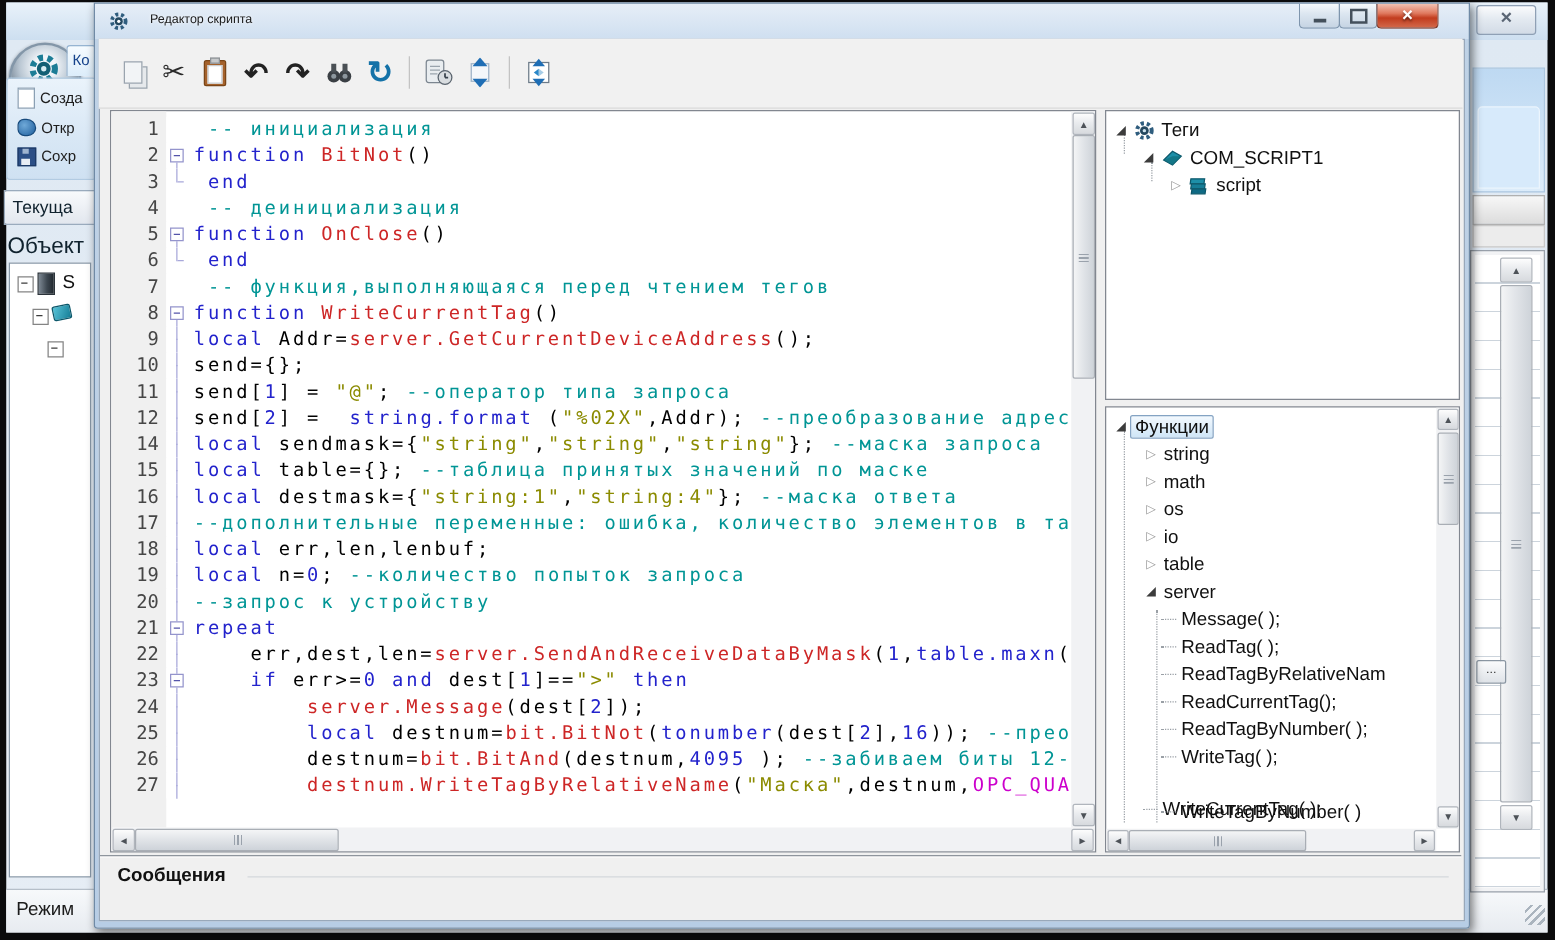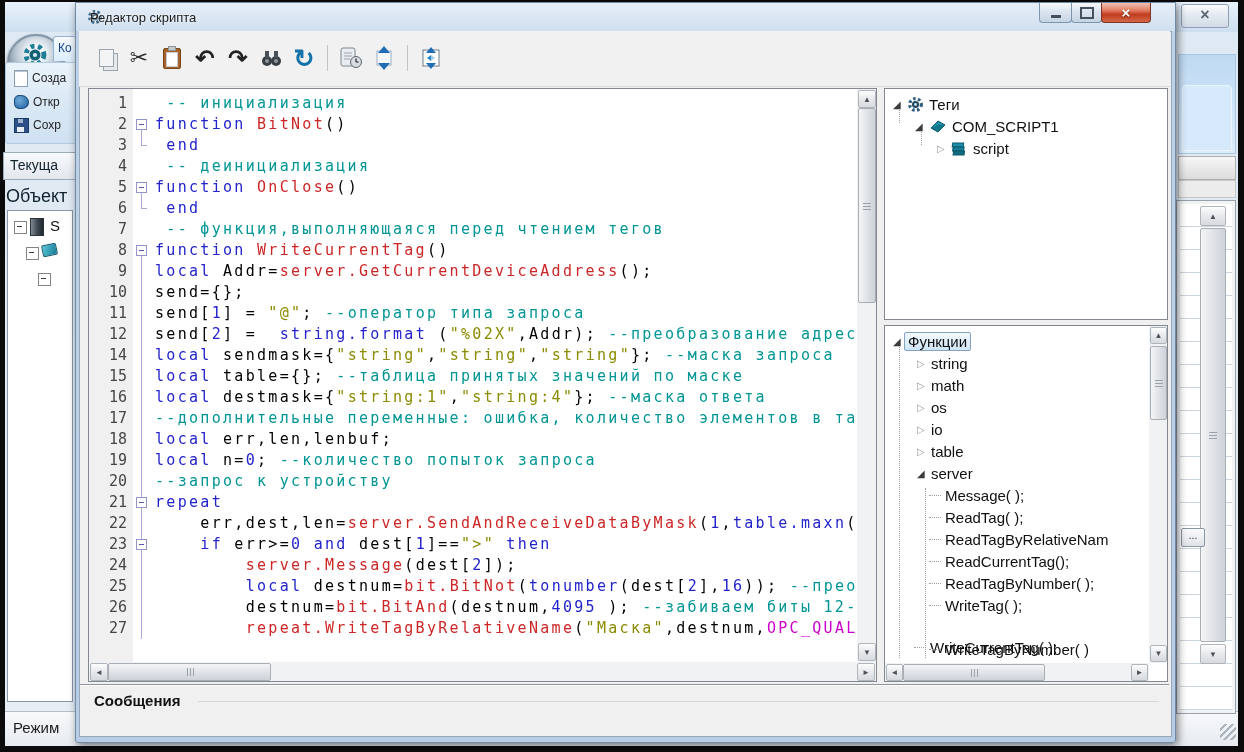--- a/index.html
+++ b/index.html
@@ -72,21 +72,21 @@
   .sb-thumb-h{position:absolute;border:1px solid #a9aeb5;border-radius:2px;
           background:linear-gradient(180deg,#f4f5f6,#e2e5e9 45%,#ced3d9)}
   .sb-thumb-h::after{content:"";position:absolute;left:50%;top:50%;width:7px;height:8px;margin:-4px 0 0 -3px;
           background:repeating-linear-gradient(90deg,#9aa2ac 0 1px,transparent 1px 3px)}
 
   
   #dlg{left:75px;top:2px;width:1099px;height:739px;
        background:linear-gradient(180deg,#e6eef7,#cfdff0 28px,#bfd2e6 28px,#b7cde5);
        border:1px solid #708aa5;border-radius:0 0 3px 3px;box-shadow:2px 3px 8px rgba(0,0,0,.5)}
   #dlg-title{position:absolute;left:0;top:0;right:0;height:28px}
-  #dlg-title .ttl{position:absolute;left:14px;top:7px;font-size:13px;color:#1a1a1a;text-shadow:0 0 3px #fff}
+  #dlg-title .ttl{position:absolute;left:44px;top:7px;font-size:10px;color:#1a1a1a;text-shadow:0 0 3px #fff}
   #dlg-title .appico{position:absolute;left:11px;top:6px}
   .winbtn{position:absolute;top:0;height:19px;border:1px solid #7e95ad;border-top:none;border-radius:0 0 4px 4px;
           background:linear-gradient(#f7fafc,#dde7f1 40%,#c6d4e3);display:flex;align-items:center;justify-content:center}
   #btn-min{left:963px;width:31px}
   #btn-max{left:995px;width:29px}
   #btn-close{left:1025px;width:48px;background:linear-gradient(#f3c3b4,#e07a5f 40%,#c23c1e 60%,#d2684a);border-color:#7e3422}
   .gly-min{width:10px;height:3px;background:#44505c;margin-top:7px}
   .gly-max{width:10px;height:8px;border:2px solid #44505c;background:transparent}
   .gly-close{color:#fff;font-size:15px;font-weight:bold;text-shadow:0 1px 2px rgba(0,0,0,.5);line-height:17px}
 
@@ -309,21 +309,21 @@
       <div class="ed-line"><span class="ed-num">17</span><span class="ed-fold"><i class="fl-top"></i><i class="fl-bot"></i></span><span class="ed-code"><span class="tk-c">--дополнительные переменные: ошибка, количество элементов в та</span></span></div>
       <div class="ed-line"><span class="ed-num">18</span><span class="ed-fold"><i class="fl-top"></i><i class="fl-bot"></i></span><span class="ed-code"><span class="tk-k">local </span><span class="tk-p">err,len,lenbuf;</span></span></div>
       <div class="ed-line"><span class="ed-num">19</span><span class="ed-fold"><i class="fl-top"></i><i class="fl-bot"></i></span><span class="ed-code"><span class="tk-k">local </span><span class="tk-p">n=</span><span class="tk-n">0</span><span class="tk-p">; </span><span class="tk-c">--количество попыток запроса</span></span></div>
       <div class="ed-line"><span class="ed-num">20</span><span class="ed-fold"><i class="fl-top"></i><i class="fl-bot"></i></span><span class="ed-code"><span class="tk-c">--запрос к устройству</span></span></div>
       <div class="ed-line"><span class="ed-num">21</span><span class="ed-fold"><i class="fl-top"></i><i class="fl-bot"></i><i class="fl-box"></i></span><span class="ed-code"><span class="tk-k">repeat</span></span></div>
       <div class="ed-line"><span class="ed-num">22</span><span class="ed-fold"><i class="fl-top"></i><i class="fl-bot"></i></span><span class="ed-code"><span class="tk-p">    err,dest,len=</span><span class="tk-f">server.SendAndReceiveDataByMask</span><span class="tk-p">(</span><span class="tk-n">1</span><span class="tk-p">,</span><span class="tk-b">table.maxn</span><span class="tk-p">(s</span></span></div>
       <div class="ed-line"><span class="ed-num">23</span><span class="ed-fold"><i class="fl-top"></i><i class="fl-bot"></i><i class="fl-box"></i></span><span class="ed-code"><span class="tk-p">    </span><span class="tk-k">if </span><span class="tk-p">err&gt;=</span><span class="tk-n">0</span><span class="tk-p"> </span><span class="tk-k">and </span><span class="tk-p">dest[</span><span class="tk-n">1</span><span class="tk-p">]==</span><span class="tk-s">"&gt;"</span><span class="tk-p"> </span><span class="tk-k">then</span></span></div>
       <div class="ed-line"><span class="ed-num">24</span><span class="ed-fold"><i class="fl-top"></i><i class="fl-bot"></i></span><span class="ed-code"><span class="tk-p">        </span><span class="tk-f">server.Message</span><span class="tk-p">(dest[</span><span class="tk-n">2</span><span class="tk-p">]);</span></span></div>
       <div class="ed-line"><span class="ed-num">25</span><span class="ed-fold"><i class="fl-top"></i><i class="fl-bot"></i></span><span class="ed-code"><span class="tk-p">        </span><span class="tk-k">local </span><span class="tk-p">destnum=</span><span class="tk-f">bit.BitNot</span><span class="tk-p">(</span><span class="tk-b">tonumber</span><span class="tk-p">(dest[</span><span class="tk-n">2</span><span class="tk-p">],</span><span class="tk-n">16</span><span class="tk-p">)); </span><span class="tk-c">--преоб</span></span></div>
       <div class="ed-line"><span class="ed-num">26</span><span class="ed-fold"><i class="fl-top"></i><i class="fl-bot"></i></span><span class="ed-code"><span class="tk-p">        destnum=</span><span class="tk-f">bit.BitAnd</span><span class="tk-p">(destnum,</span><span class="tk-n">4095</span><span class="tk-p"> ); </span><span class="tk-c">--забиваем биты 12-1</span></span></div>
-      <div class="ed-line"><span class="ed-num">27</span><span class="ed-fold"><i class="fl-top"></i><i class="fl-bot"></i></span><span class="ed-code"><span class="tk-p">        </span><span class="tk-f">repeat.WriteTagByRelativeName</span><span class="tk-p">(</span><span class="tk-s">"Маска"</span><span class="tk-p">,destnum,</span><span class="tk-m">OPC_QUALI</span></span></div>
+      <div class="ed-line"><span class="ed-num">27</span><span class="ed-fold"><i class="fl-top"></i><i class="fl-bot"></i></span><span class="ed-code"><span class="tk-p">        </span><span class="tk-f">destnum.WriteTagByRelativeName</span><span class="tk-p">(</span><span class="tk-s">"Маска"</span><span class="tk-p">,destnum,</span><span class="tk-m">OPC_QUALI</span></span></div>
     </div>
 
   <div class="sb" style="right:0;top:0;bottom:19px;width:19px">
     <div class="sb-btn" style="left:1px;top:1px;width:16px;height:16px">▲</div>
     <div class="sb-thumb-v" style="left:1px;top:19px;width:16px;height:193px"></div>
     <div class="sb-btn" style="left:1px;bottom:1px;width:16px;height:16px">▼</div>
   </div>
 
   <div class="sb" style="left:0;right:0;bottom:0;height:19px">
     <div class="sb-btn" style="left:1px;top:1px;width:16px;height:16px">◄</div>

